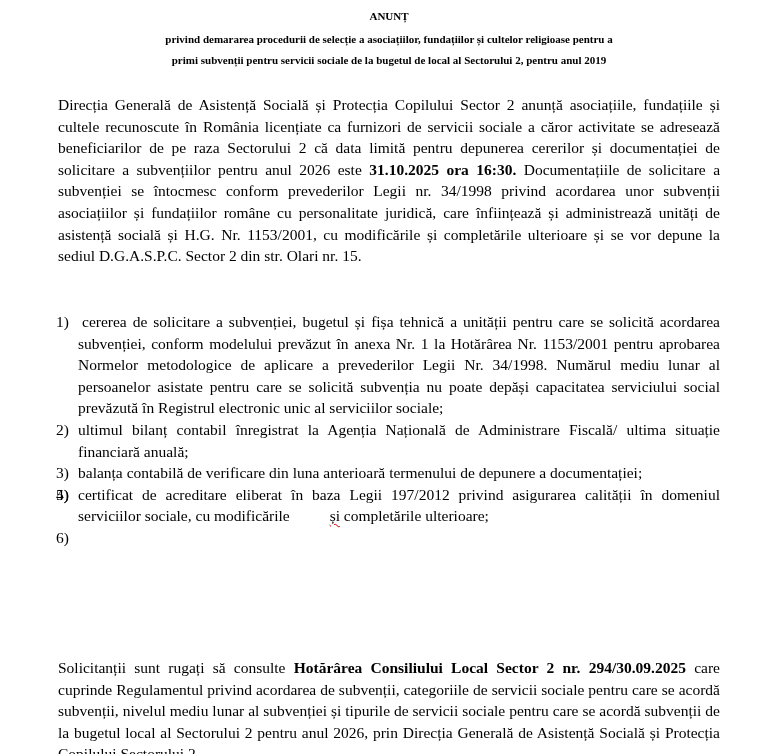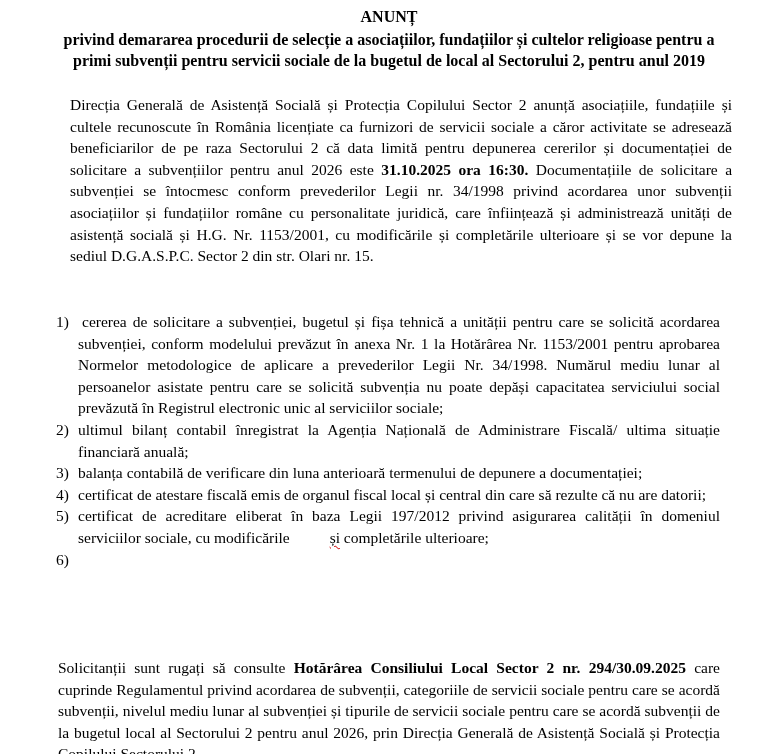--- a/index.html
+++ b/index.html
@@ -4,30 +4,30 @@
   <style>
     html, body { margin: 0; padding: 0; background: #ffffff; }
     body {
       width: 758px; height: 754px; overflow: hidden;
       font-family: "Liberation Serif", "DejaVu Serif", serif;
       color: #000000;
       position: relative;
     }
     .page { position: absolute; left: 58px; top: 6px; width: 662px; }
     .title {
-      text-align: center; font-weight: bold; font-size: 16px;
+      text-align: center; font-weight: bold; font-size: 11px;
       line-height: 21px; margin: 0;
     }
     .title.main { margin-top: 0; margin-bottom: 2px; }
     .subtitle { margin-bottom: 0; }
     p.body {
       margin: 0; font-size: 15.5px; line-height: 21.6px;
       text-align: justify;
     }
-    .p1 { position: absolute; left: 70px; top: 94px; width: 662px; }
+    .p1 { position: absolute; left: 58px; top: 94px; width: 662px; }
     .p2 { position: absolute; left: 58px; top: 311px; width: 662px; }
     .p3 { position: absolute; left: 58px; top: 617px; width: 662px; margin-top: 40px; }
     ol.docs {
       list-style: none; margin: 0; padding: 0;
       font-size: 15.5px; line-height: 21.6px;
     }
     ol.docs li {
       position: relative; padding-left: 20px; margin-left: 0;
       text-align: justify;
     }
@@ -63,21 +63,21 @@
     <li class="first">
       <span class="num">1)</span><span class="lead"> cererea de solicitare a subvenției, bugetul și fișa tehnică a unității pentru care se solicită acordarea subvenției, conform modelului prevăzut în anexa Nr. 1 la Hotărârea Nr. 1153/2001 pentru aprobarea Normelor metodologice de aplicare a prevederilor Legii Nr. 34/1998. Numărul mediu lunar al persoanelor asistate pentru care se solicită subvenția nu poate depăși capacitatea serviciului social prevăzută în Registrul electronic unic al serviciilor sociale;</span>
     </li>
     <li>
       <span class="num">2)</span><span>ultimul bilanț contabil înregistrat la Agenția Națională de Administrare Fiscală/ ultima situație financiară anuală;</span>
     </li>
     <li>
       <span class="num">3)</span><span>balanța contabilă de verificare din luna anterioară termenului de depunere a documentației;</span>
     </li>
     <li>
-      <span class="num">4)</span><span>certificat de atestare fiscală emis de organul fiscal local și central din care să rezulte că nu are datorii;</span>
+      <span class="num">4)</span>
     </li>
     <li>
       <span class="num">5)</span><span>certificat de acreditare eliberat în baza Legii 197/2012 privind asigurarea calității în domeniul serviciilor sociale, cu modificările </span><span class="squiggle">și</span><span> completările ulterioare;</span>
     </li>
     <li>
       <span class="num">6)</span>
     </li>
   </ol>
 </div>
 

